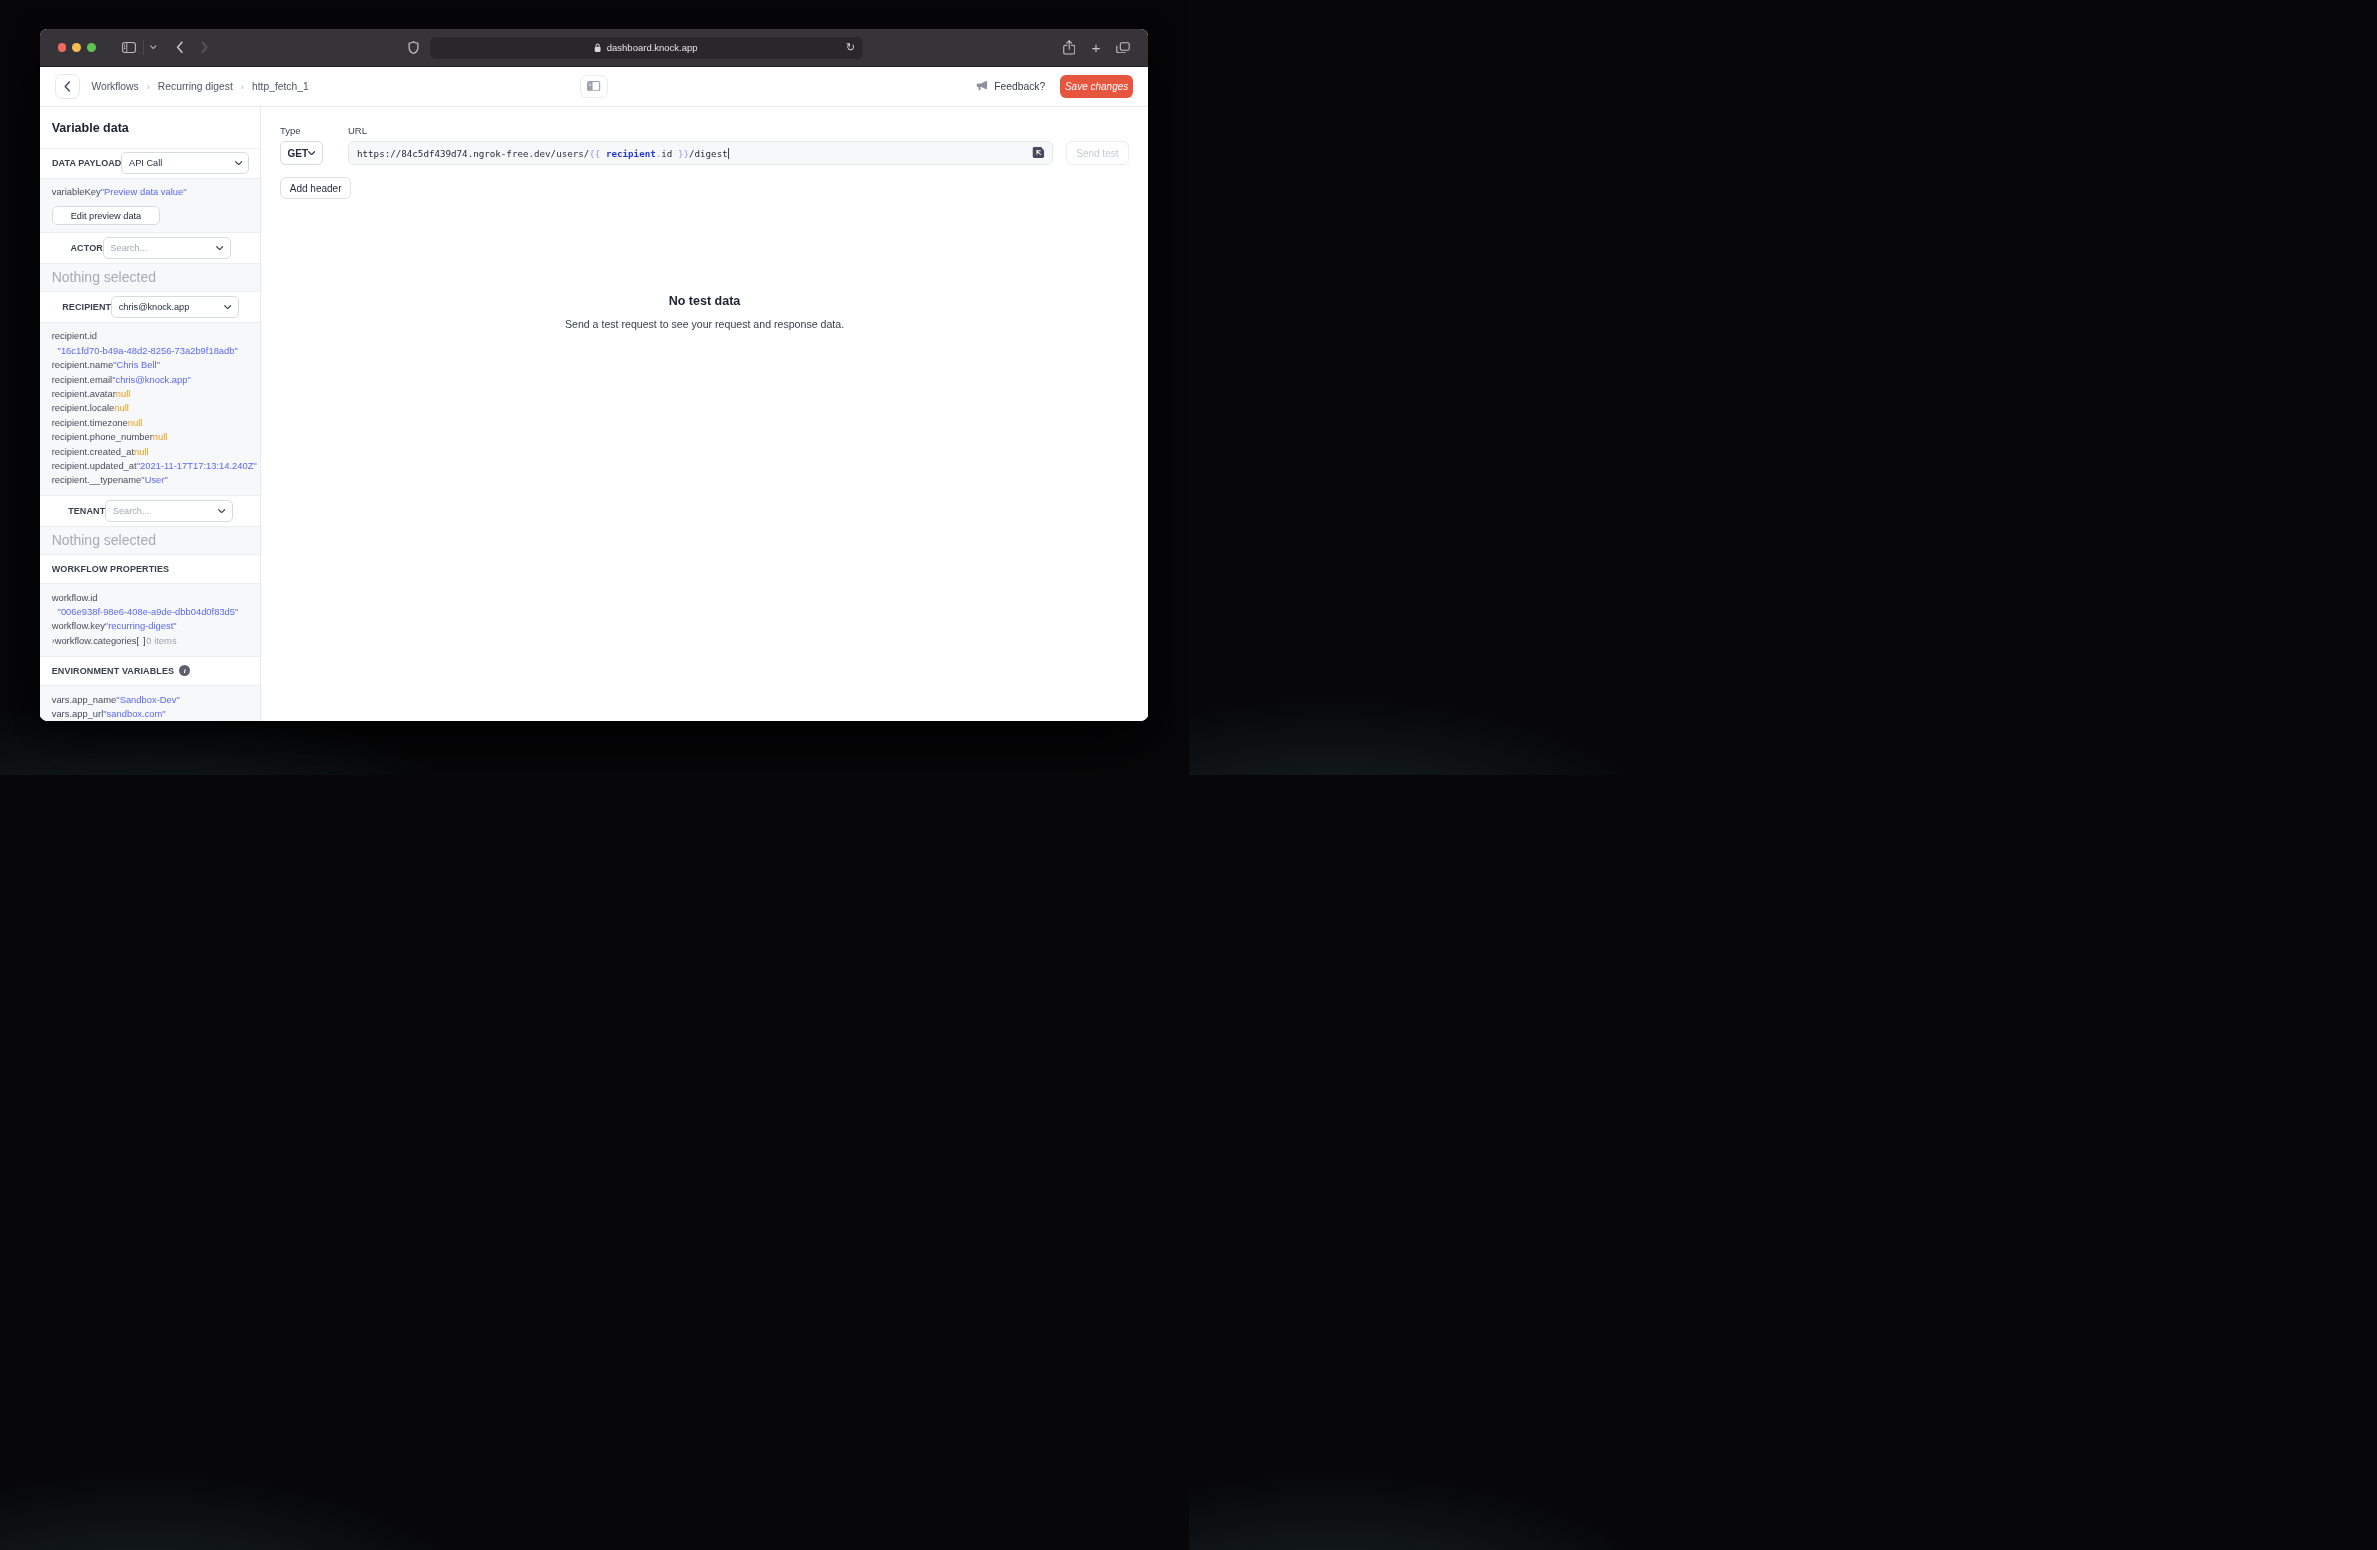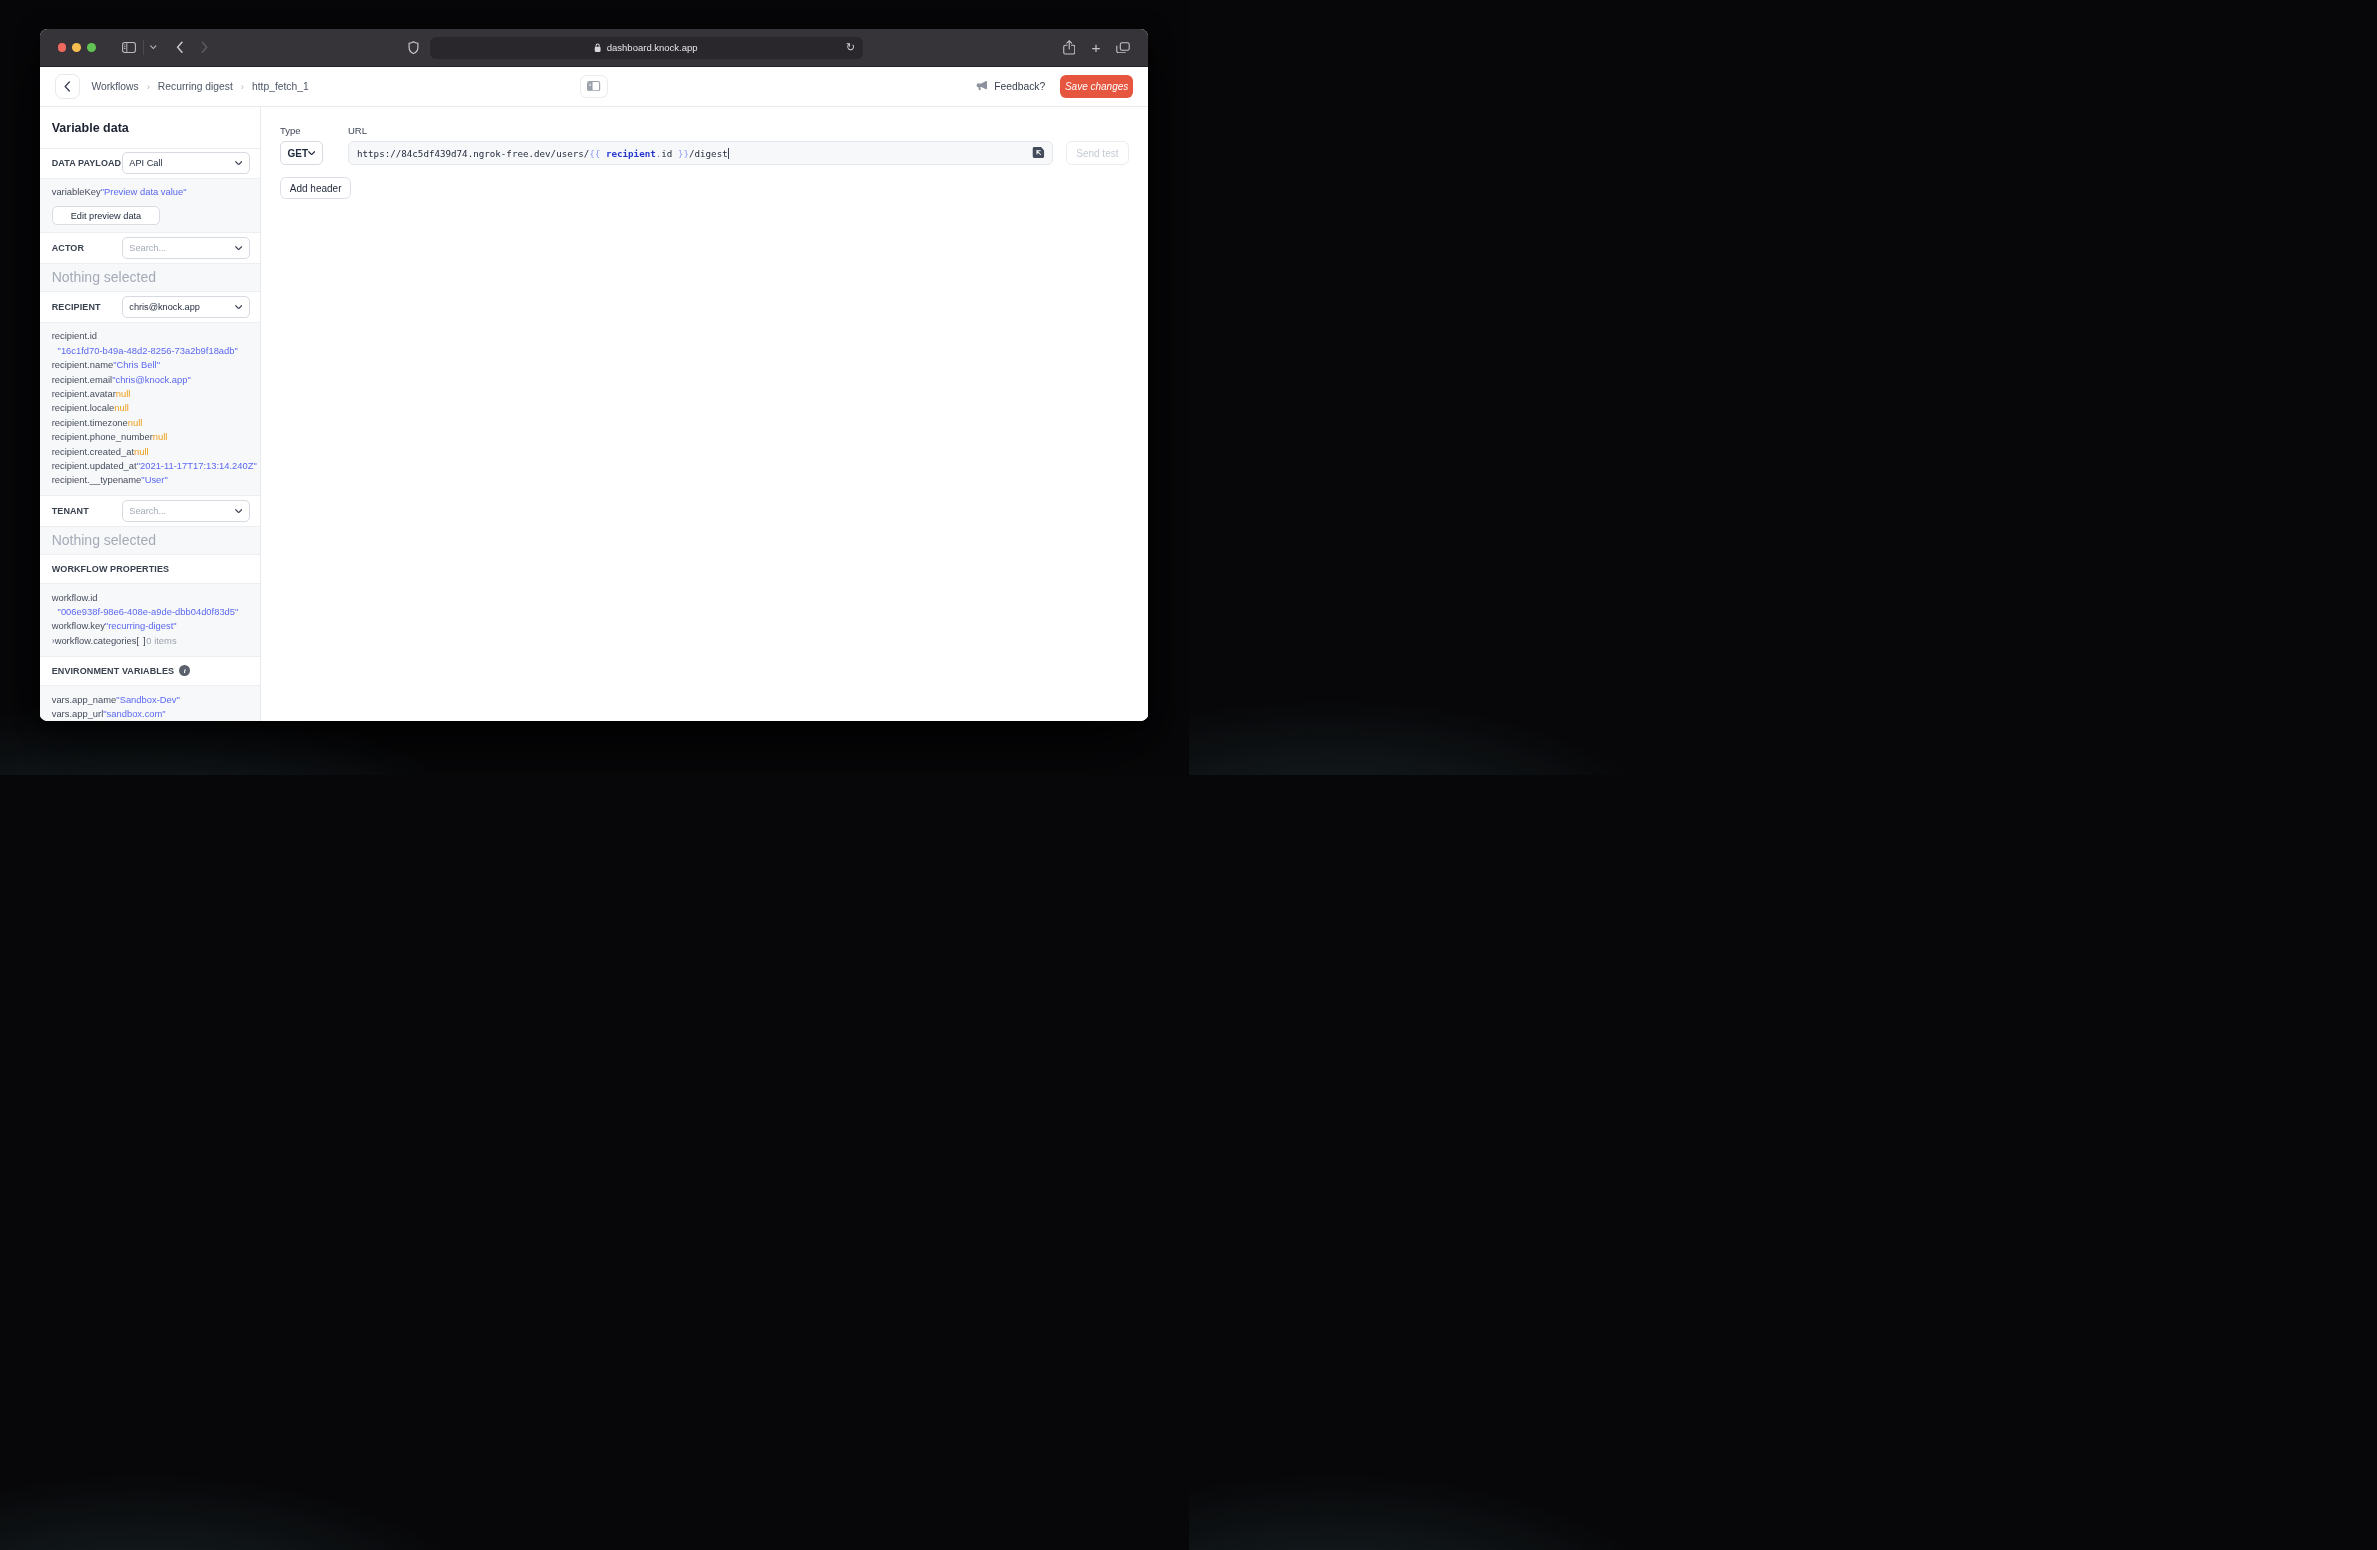--- a/index.html
+++ b/index.html
@@ -41,21 +41,21 @@
   .panel-btn { position:absolute; left:50%; transform:translateX(-50%); width:28px; height:23.5px;
     border:0.7px solid #e9ebef; border-radius:6.6px; background:#fff; display:flex; align-items:center; justify-content:center; }
   .header-right { margin-left:auto; display:flex; align-items:center; gap:14.7px; }
   .feedback { display:flex; align-items:center; gap:5.9px; font-size:10.3px; font-weight:500; color:#3a424f; }
   .save-btn { height:23.5px; padding:0 5px; background:#e6553e; color:#fff; border:none; border-radius:5.9px;
     font-size:10px; font-weight:500; display:flex; align-items:center; font-family:inherit;font-style:italic; }
   
   .app-body { flex:1; display:flex; min-height:0; background:#fff; }
   .sidebar { width:221px; flex:0 0 221px; border-right:0.7px solid #e8eaee; overflow:hidden; }
   .sb-title { font-size:12.5px; font-weight:700; color:#1c2232; padding:14px 11.7px 12.5px; border-bottom:0.7px solid #eceef2; }
-  .sb-row { display:flex; align-items:center; justify-content:space-between; padding:3.7px 10.3px 3.7px 11.7px;
+  .sb-row { display:flex; align-items:center; justify-content:center; padding:3.7px 10.3px 3.7px 11.7px;
     border-bottom:0.7px solid #eceef2; min-height:30px; }
   .sb-label { font-size:9px; font-weight:700; color:#39414f; letter-spacing:0.1px; }
   .select { width:128px; height:22px; border:0.7px solid #d6dae1; border-radius:5.1px; background:#fff;
     display:flex; align-items:center; justify-content:space-between; padding:0 6.6px; font-size:9.2px; color:#1f2839; }
   .select .ph { color:#a2a9b6; }
   .band { background:#f7f8fa; border-bottom:0.7px solid #eceef2; padding:6.6px 11.7px 7.3px; }
   .vrow { display:flex; align-items:baseline; gap:0; line-height:14.4px; font-size:9.4px; white-space:nowrap; }
   .vkey { color:#454c5c; }
   .v-str { color:#5b68f0; }
   .v-null { color:#ee9d17; }
@@ -381,16 +381,20 @@
             </span>
           </div>
         </div>
         <button class="send-btn">Send test</button>
       </div>
 
 
       <button class="add-header-btn">Add header</button>
 
 
+      <div class="empty">
+        <div class="empty-title">No test data</div>
+        <div class="empty-sub">Send a test request to see your request and response data.</div>
+      </div>
     </main>
   </div>
 </div>
 
 
 </body></html>

